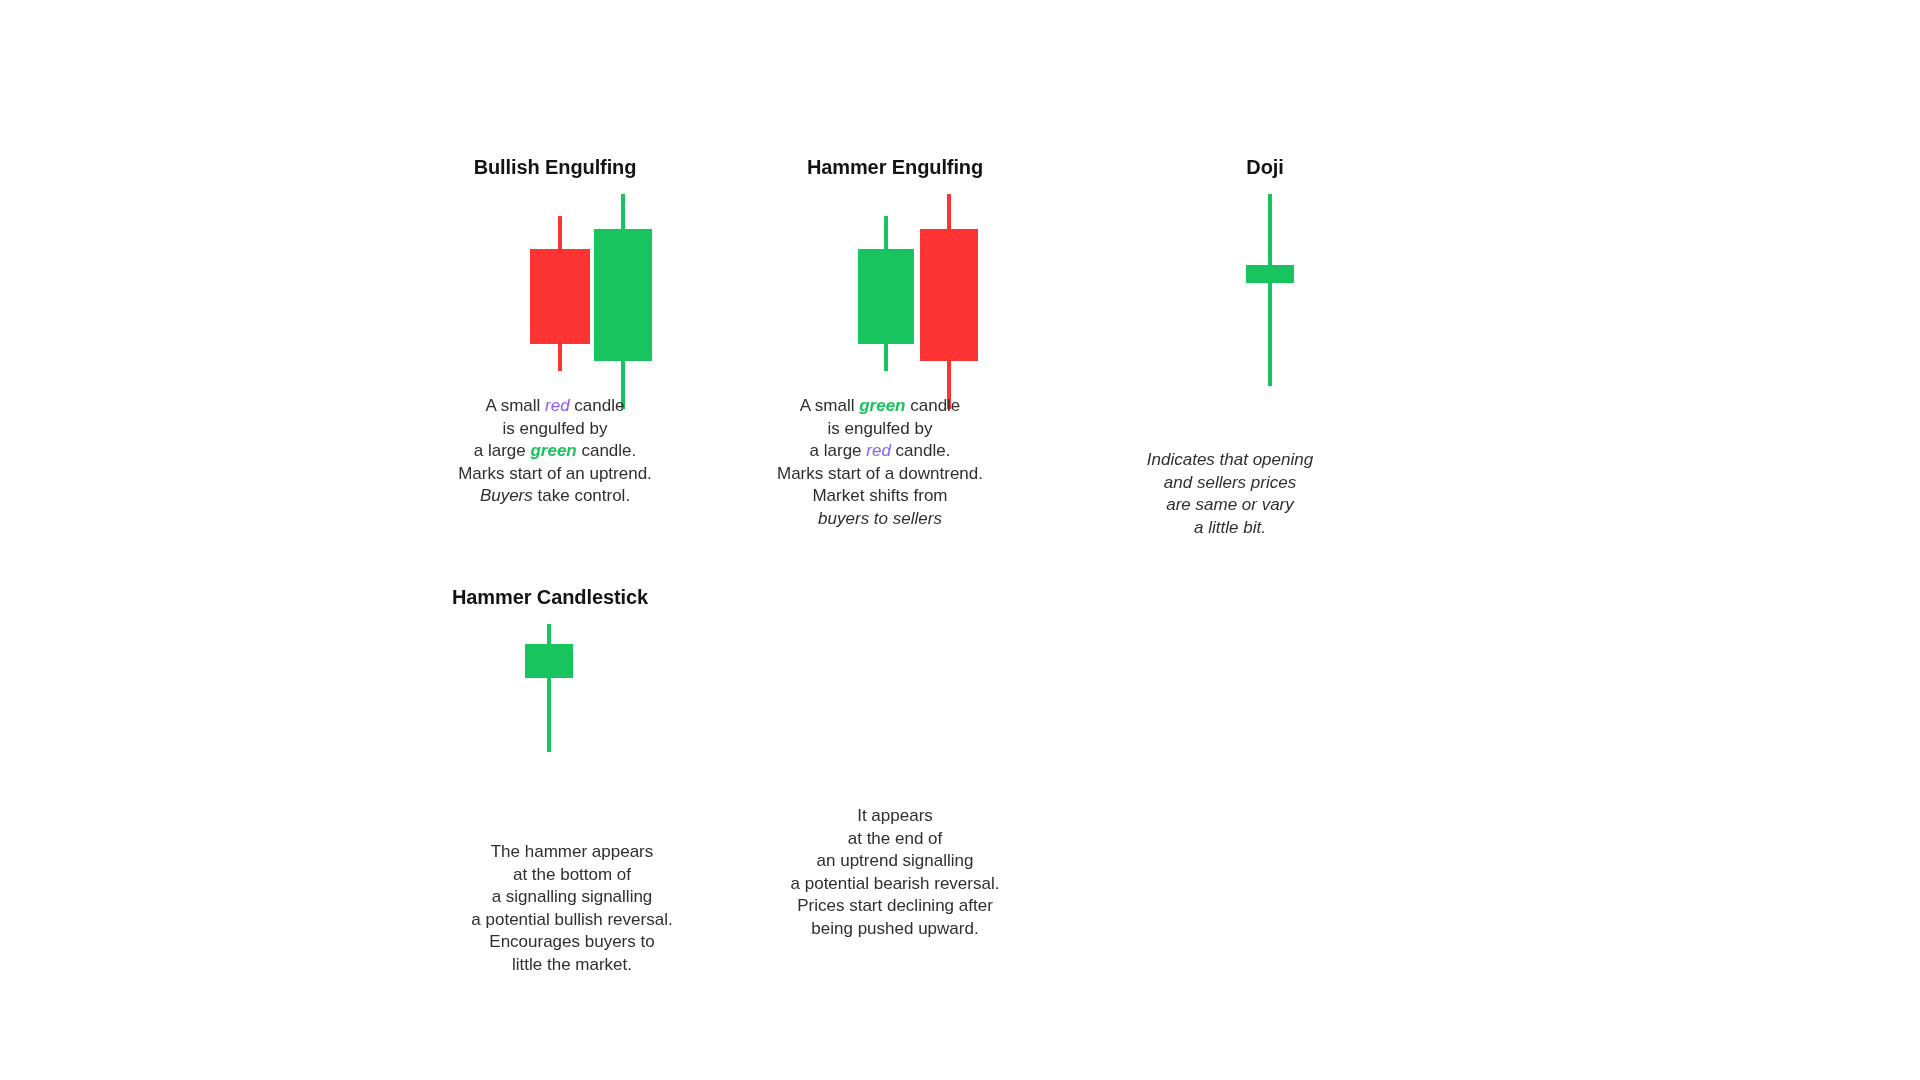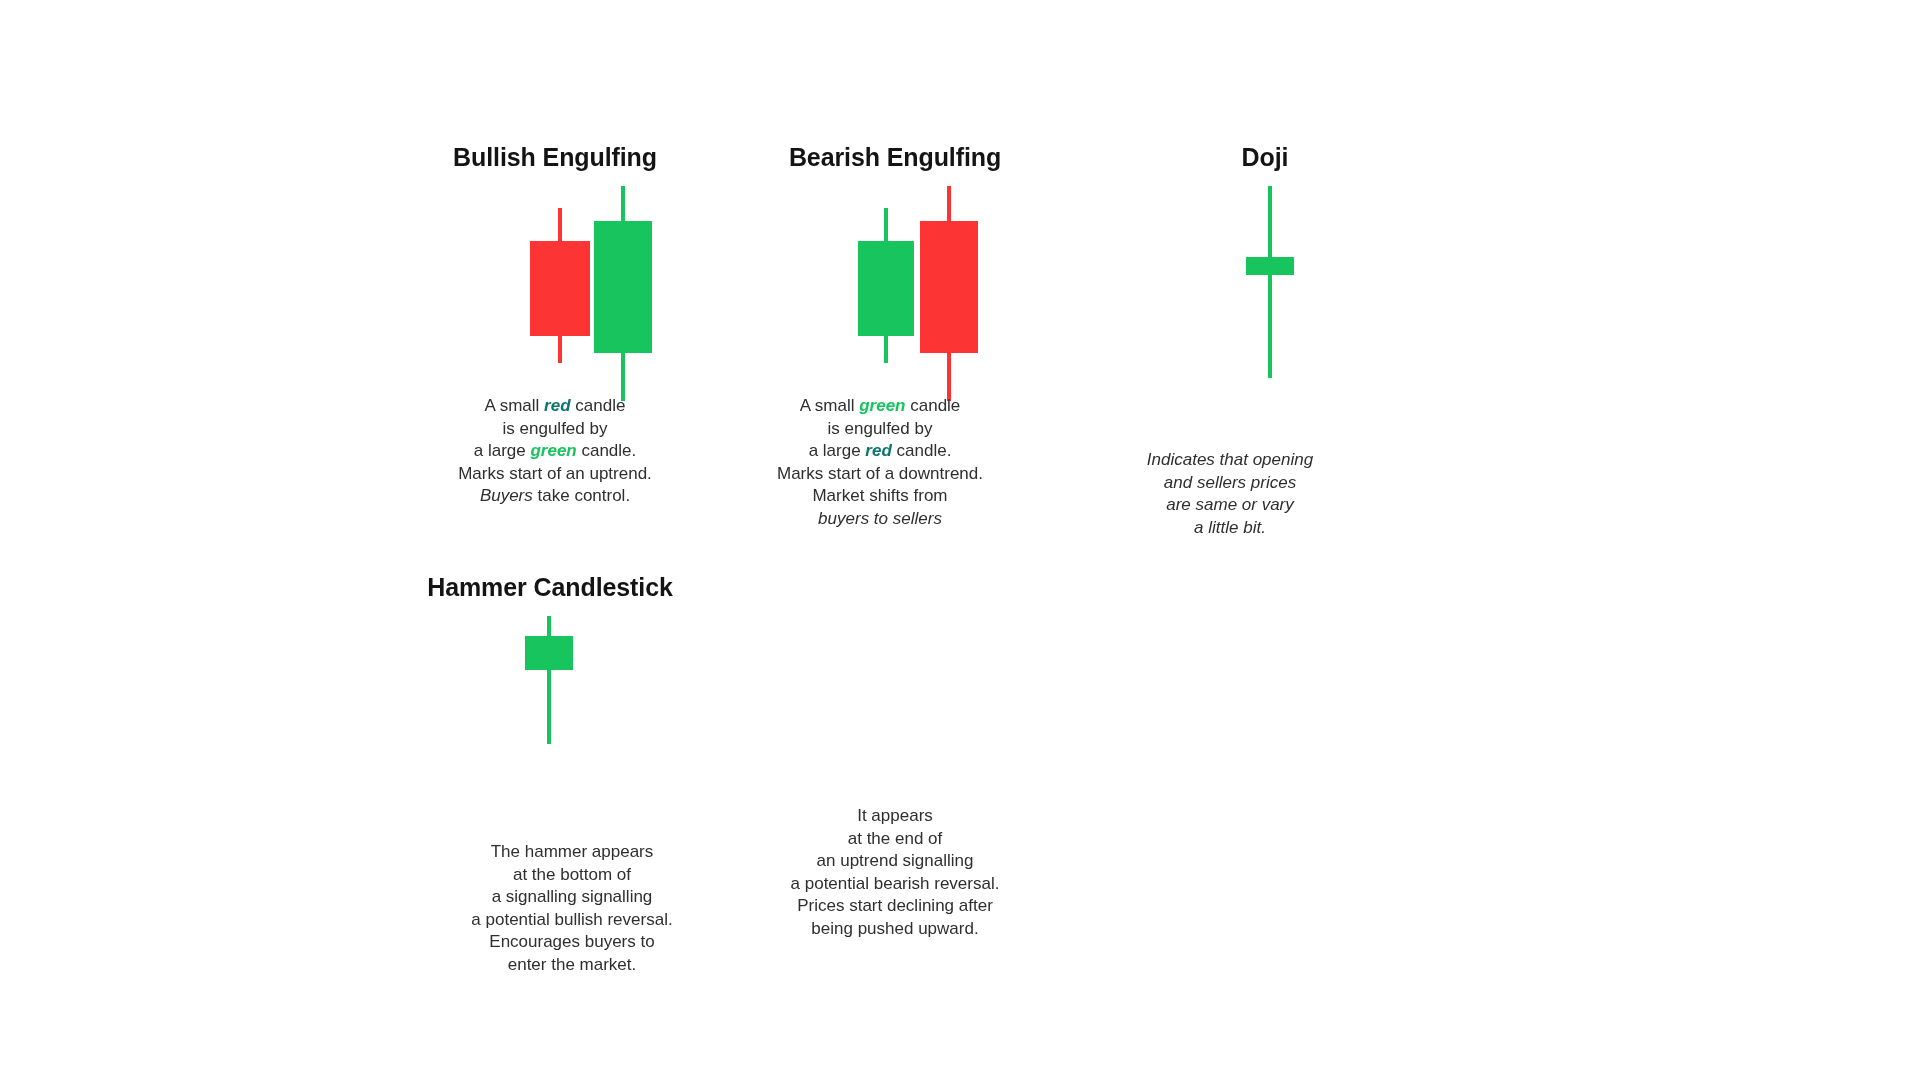--- a/index.html
+++ b/index.html
@@ -26,25 +26,25 @@
   }
 
   
   .pattern-card {
     position: absolute;
     width: 330px;
     text-align: center;
   }
 
   .pattern-title {
-    font-size: 25px;
+    font-size: 20px;
     font-weight: bold;
     color: #141414;
     letter-spacing: -0.1px;
-    margin: 4px;
+    margin: 16px;
     line-height: 1.1;
     white-space: nowrap;
   }
 
   
   .candle-stage {
     position: relative;
     width: 330px;
     height: 215px;
     margin-top: 14px;
@@ -72,22 +72,22 @@
 
   
   .pattern-desc {
     margin: 0;
     font-size: 17px;
     line-height: 22.5px;
     color: #2f2f2f;
   }
   .pattern-desc .ln { display: block; white-space: nowrap; }
   .pattern-desc .em-red {
-    color: #0f766e;
-    font-weight: bold;
+    color: #8b5cf6;
+    font-weight: normal;
     font-style: italic;
   }
   .pattern-desc .em-green {
     color: #17c45e;
     font-weight: bold;
     font-style: italic;
   }
   .pattern-desc .bi { font-weight: normal; font-style: italic; }
   .desc-italic { font-style: italic; }
 </style>
@@ -109,21 +109,21 @@
       </div>
     </div>
     <div class="pattern-card pattern-desc" style="left: 390px; top: 395px;">
       <span class="ln"><span>A small </span><span class="em-red">red</span><span> candle</span></span>
       <span class="ln"><span>is engulfed by</span></span>
       <span class="ln"><span>a large </span><span class="em-green">green</span><span> candle.</span></span>
       <span class="ln"><span>Marks start of an uptrend.</span></span>
       <span class="ln"><span class="bi">Buyers</span><span> take control.</span></span>
     </div>
     <div class="pattern-card" style="left: 730px; top: 140px;">
-      <div class="pattern-title">Bearish Engulfing</div>
+      <div class="pattern-title">Hammer Engulfing</div>
       <div class="candle-stage">
         <div class="candle c-green" style="left: 128px; width: 56px;">
           <div class="wick" style="top: 22px; height: 155px;"></div>
           <div class="body" style="top: 55px; height: 95px;"></div>
         </div>
         <div class="candle c-red" style="left: 190px; width: 58px;">
           <div class="wick" style="top: 0px; height: 215px;"></div>
           <div class="body" style="top: 35px; height: 132px;"></div>
         </div>
       </div>
@@ -159,21 +159,21 @@
           <div class="body" style="top: 20px; height: 34px;"></div>
         </div>
       </div>
     </div>
     <div class="pattern-card pattern-desc" style="left: 407px; top: 805px; margin-top: 36px;">
       <span class="ln"><span>The </span><span class="b">hammer</span><span> appears</span></span>
       <span class="ln"><span>at the bottom of</span></span>
       <span class="ln"><span>a signalling signalling</span></span>
       <span class="ln"><span>a potential </span><span class="b">bullish reversal.</span></span>
       <span class="ln"><span>Encourages buyers to</span></span>
-      <span class="ln"><span>enter the market.</span></span>
+      <span class="ln"><span>little the market.</span></span>
     </div>
     <div class="pattern-card pattern-desc" style="left: 730px; top: 805px;">
       <span class="ln"><span>It appears</span></span>
       <span class="ln"><span>at the end of</span></span>
       <span class="ln"><span>an uptrend signalling</span></span>
       <span class="ln"><span>a potential </span><span class="b">bearish reversal</span><span>.</span></span>
       <span class="ln"><span>Prices start declining after</span></span>
       <span class="ln"><span>being pushed upward.</span></span>
     </div>
   </div>

